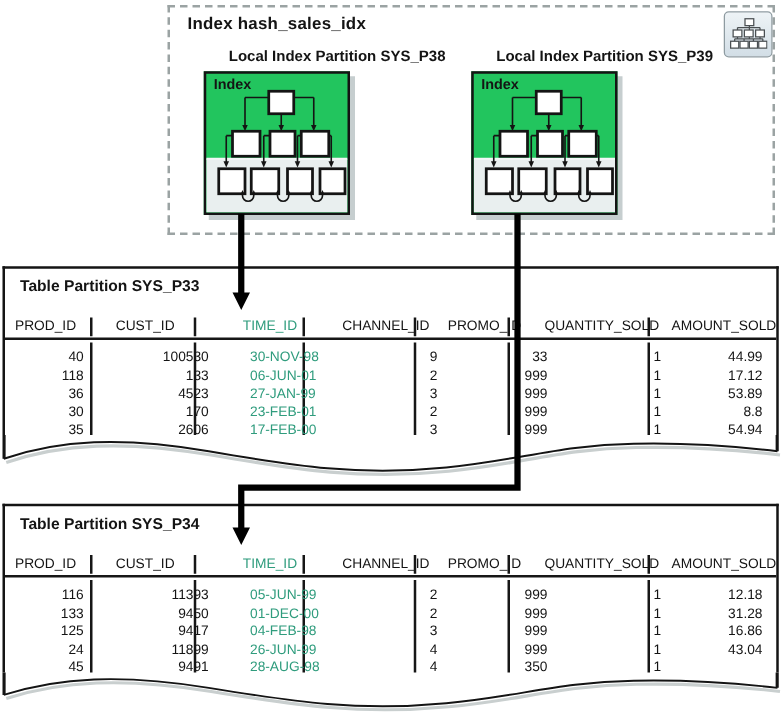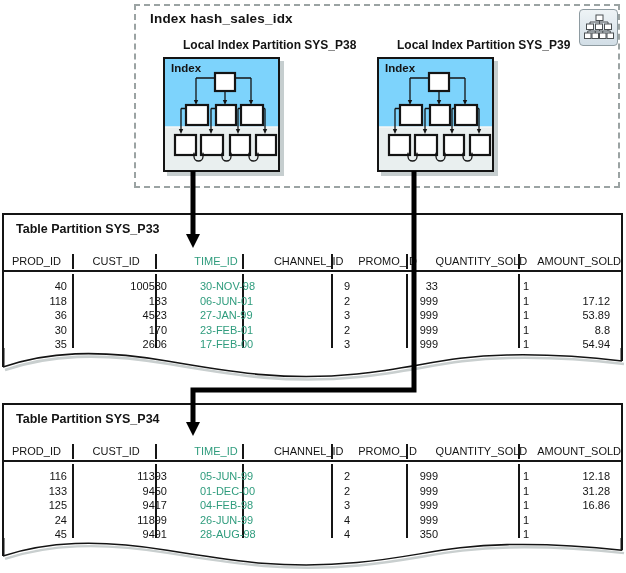--- a/index.html
+++ b/index.html
@@ -11,21 +11,21 @@
   .group-box{left:134px;top:4px;width:486px;height:184px;
              border:2px dashed #9ba3a3;box-sizing:border-box;background:#fff;}
   .group-title{left:150px;top:11px;font-size:13.5px;font-weight:bold;letter-spacing:.2px;}
   .hier-btn{left:579px;top:9px;width:39px;height:37px;box-sizing:border-box;
             background:linear-gradient(#eef3f6,#d2dee6);border:1px solid #8e9ba1;
             border-radius:4px;display:flex;align-items:center;justify-content:center;}
 
   
   .part-label{top:38px;font-size:12px;font-weight:bold;white-space:nowrap;margin-left:20px;}
   .part-box{top:57px;width:117px;height:115px;box-sizing:border-box;
-            border:2px solid #141414;background:#7dd3fc;
+            border:2px solid #141414;background:#22c55e;
             box-shadow:4px 4px 0 #c6cecf;text-align:center;}
   .part-box svg{position:absolute;left:0;top:0;}
   .index-label{position:absolute;left:6px;top:3px;font-size:11.5px;font-weight:bold;}
 
   
   .dtable{left:2px;width:621px;height:135px;box-sizing:border-box;
           border:2px solid #141414;border-bottom:none;background:#fff;}
   .t1{top:213px;} .t2{top:403px;}
   .ttitle{position:absolute;left:12px;top:7px;font-size:12.5px;font-weight:bold;}
   .thead{position:absolute;left:0;right:0;top:36px;height:21px;display:flex;
@@ -188,20 +188,21 @@
   <div class="vsep x5"></div>
   <div class="vsep x6"></div>
   <div class="tbody">
       <div class="trow">
         <div class="cell c0">40</div>
         <div class="cell c1">100530</div>
         <div class="cell c2">30-NOV-98</div>
         <div class="cell c3">9</div>
         <div class="cell c4">33</div>
         <div class="cell c5">1</div>
+        <div class="cell c6">44.99</div>
       </div>
       <div class="trow">
         <div class="cell c0">118</div>
         <div class="cell c1">133</div>
         <div class="cell c2">06-JUN-01</div>
         <div class="cell c3">2</div>
         <div class="cell c4">999</div>
         <div class="cell c5">1</div>
         <div class="cell c6">17.12</div>
       </div>
@@ -292,20 +293,21 @@
         <div class="cell c5">1</div>
         <div class="cell c6">16.86</div>
       </div>
       <div class="trow">
         <div class="cell c0">24</div>
         <div class="cell c1">11899</div>
         <div class="cell c2">26-JUN-99</div>
         <div class="cell c3">4</div>
         <div class="cell c4">999</div>
         <div class="cell c5">1</div>
+        <div class="cell c6">43.04</div>
       </div>
       <div class="trow">
         <div class="cell c0">45</div>
         <div class="cell c1">9491</div>
         <div class="cell c2">28-AUG-98</div>
         <div class="cell c3">4</div>
         <div class="cell c4">350</div>
         <div class="cell c5">1</div>
       </div>
     </div>

